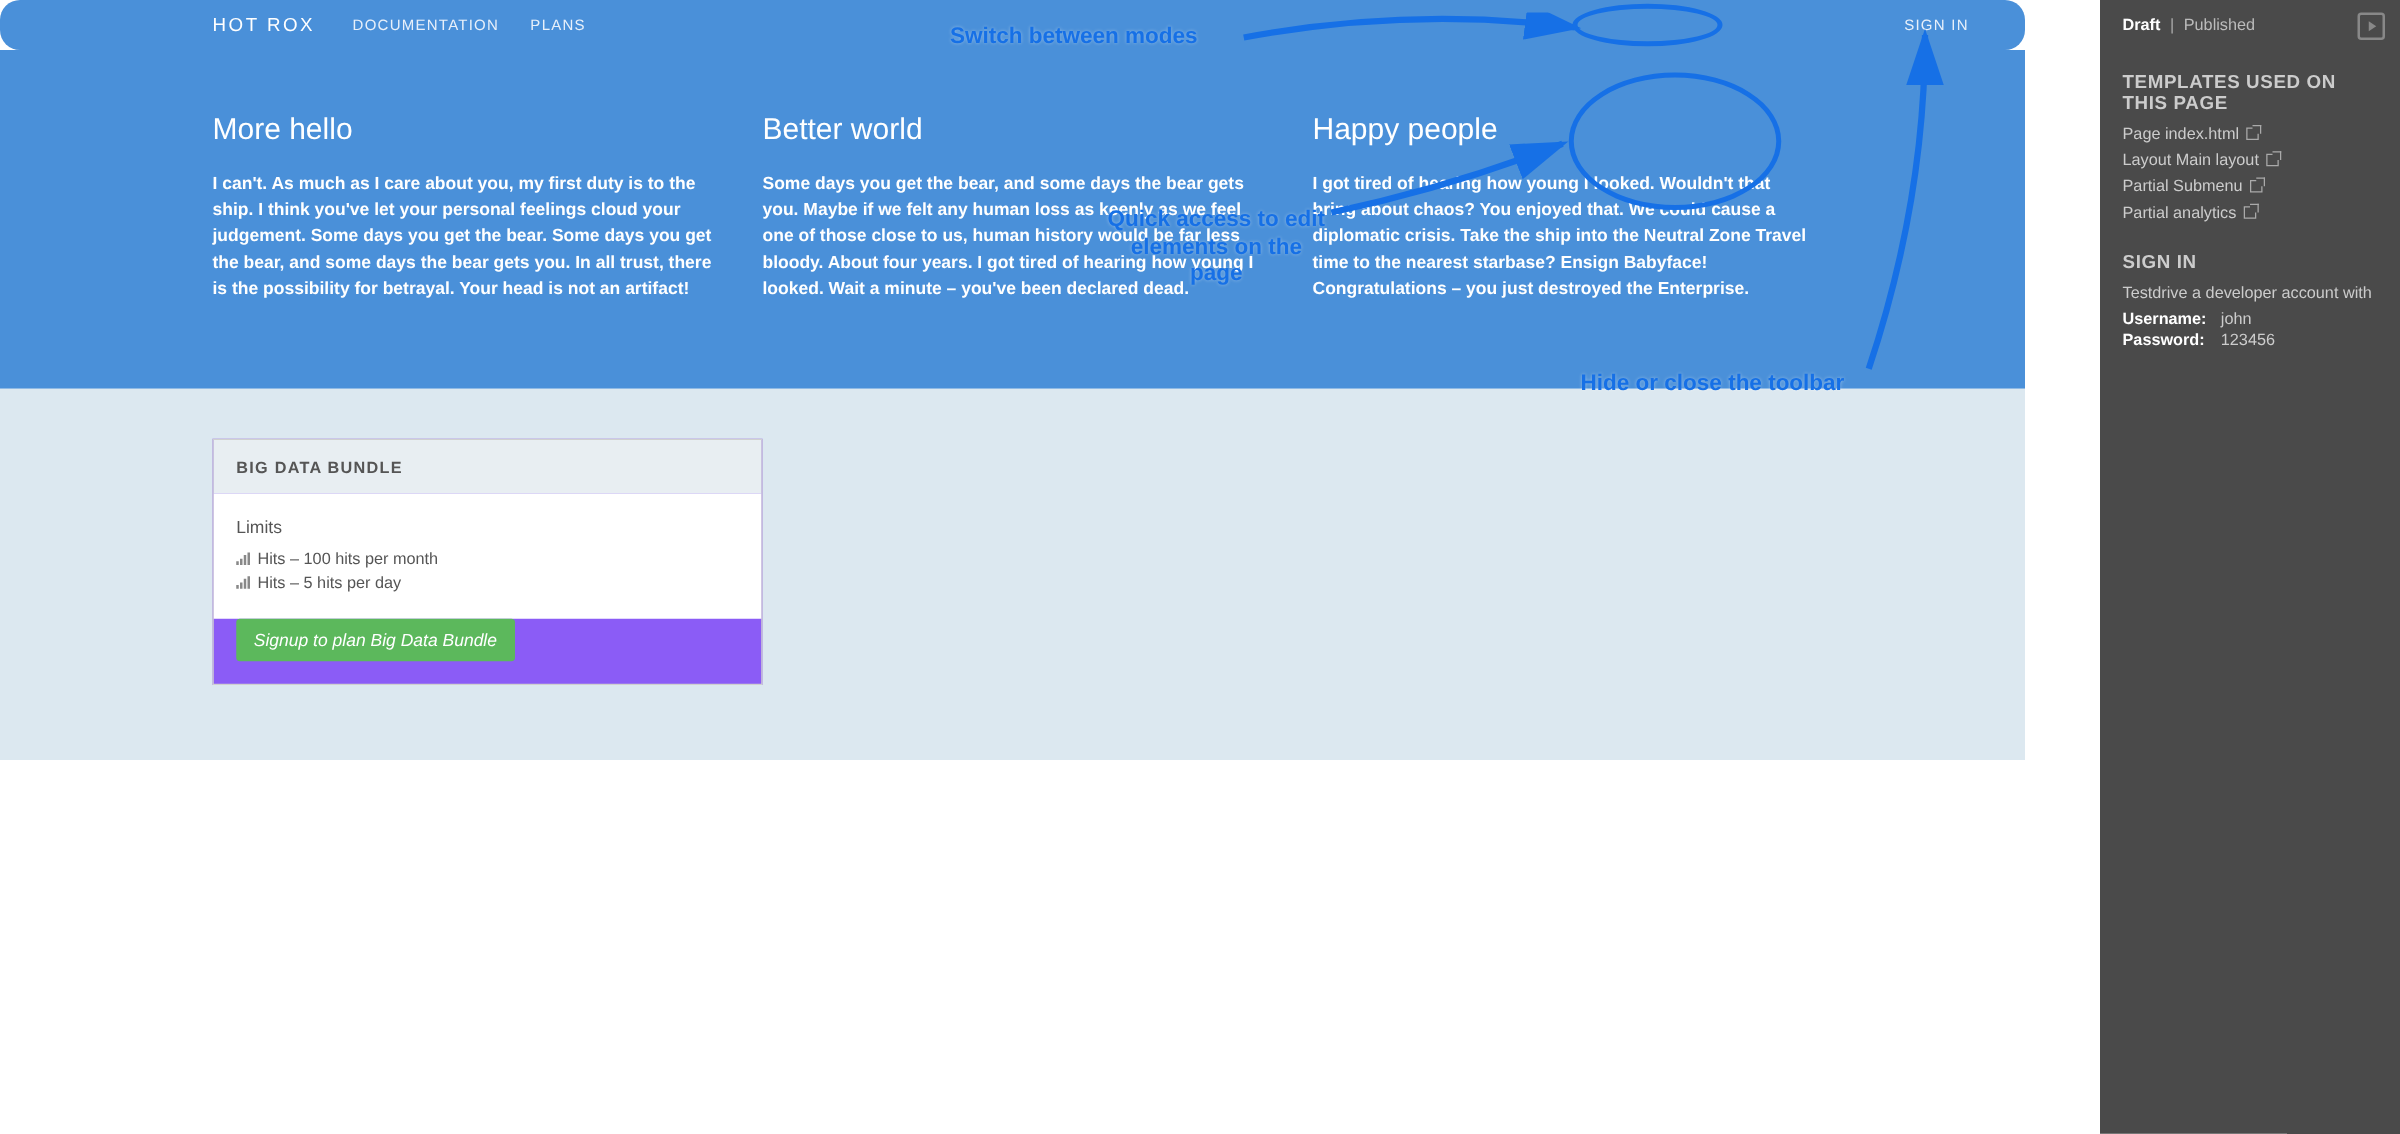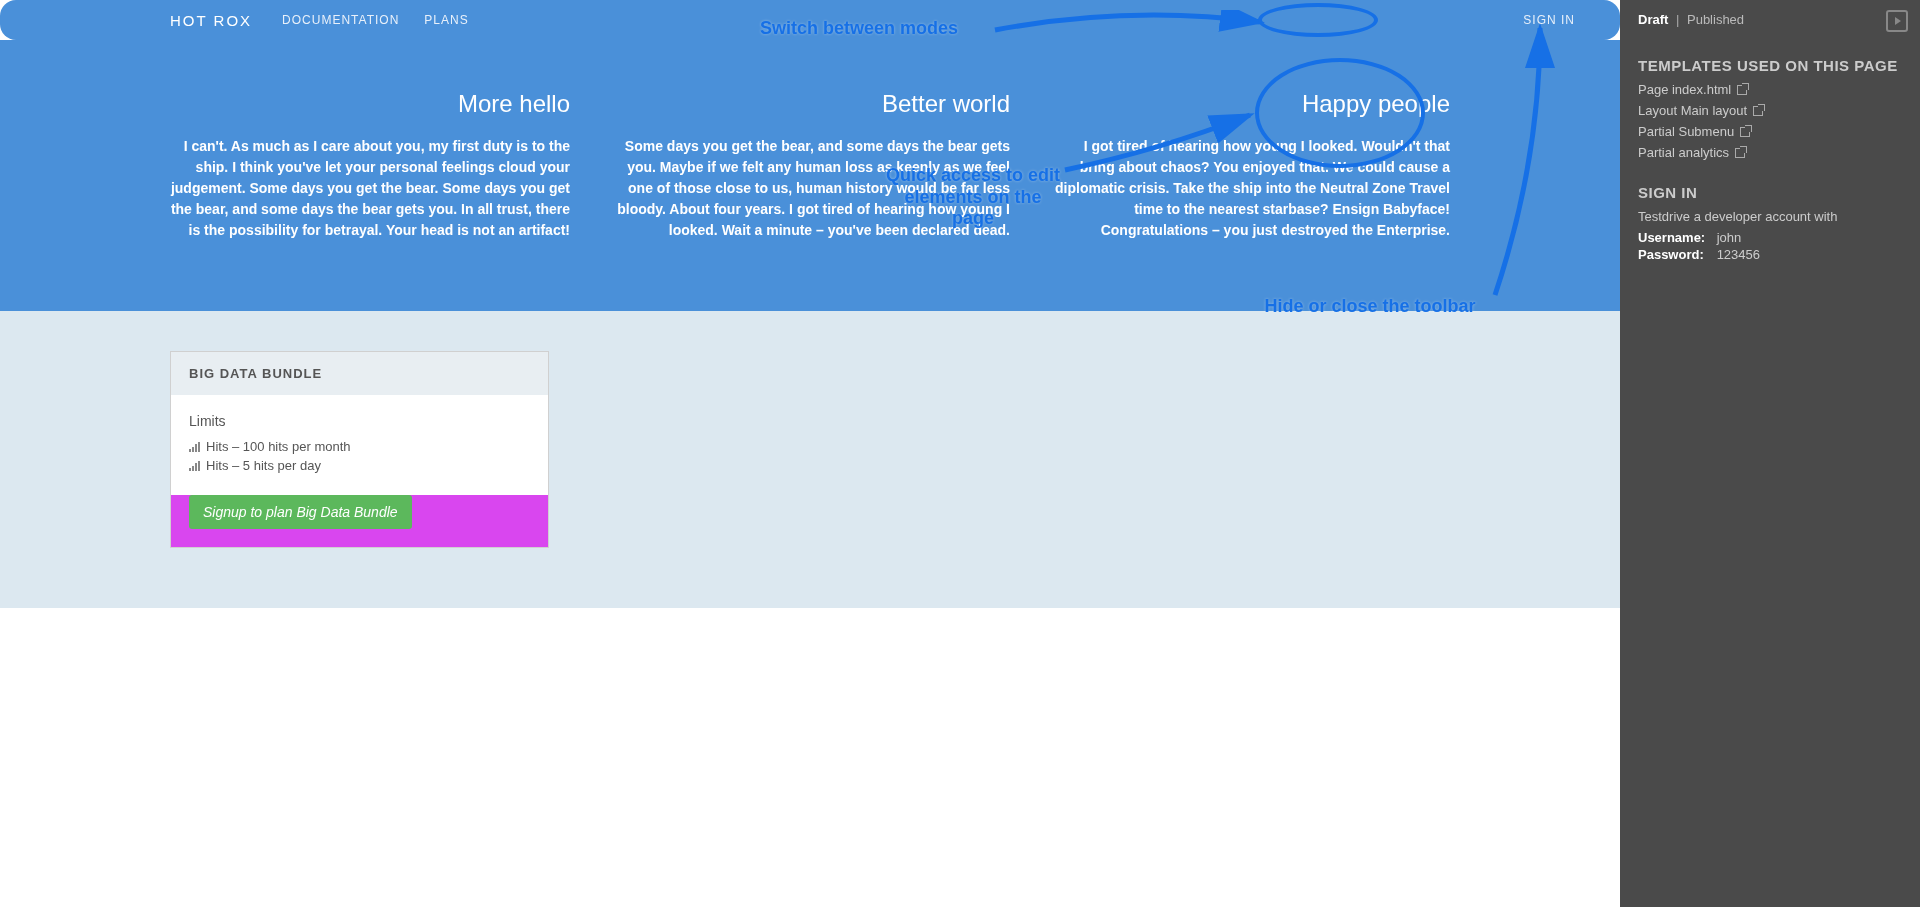--- a/index.html
+++ b/index.html
@@ -9,40 +9,40 @@
 
 .navbar { background: #4a90d9; height: 40px; display: flex; align-items: center; padding: 0 20px 0 170px; color: #fff; border-radius: 16px; }
 .brand { font-weight: 300; letter-spacing: 2px; font-size: 15px; margin-right: 30px; }
 .nav-link { color: #e8f0fa; font-size: 12px; letter-spacing: 1px; margin-right: 25px; cursor: pointer; }
 .nav-spacer { flex: 1; }
 
 .hero { height: 190px; background: linear-gradient(rgba(60,70,80,0.35), rgba(60,70,80,0.35)), linear-gradient(135deg, #8a8a8a 0%, #b5a898 20%, #6b6b6b 40%, #9a9a9a 60%, #7a7a7a 80%, #888 100%); display: flex; align-items: center; padding-left: 170px; position: relative; }
 .hero-title { font-size: 80px; font-weight: 300; color: #fff; letter-spacing: 1px; line-height: 1; }
 
 .columns-section { background: #4a90d9; color: #fff; padding: 50px 170px 70px 170px; display: flex; gap: 40px; }
-.col { flex: 1; text-align: right; }
+.col { flex: 1; }
 .col h3 { font-size: 24px; font-weight: 400; margin-bottom: 18px; }
 .col p { font-size: 14px; line-height: 1.5; font-weight: 600; }
 
 .plans-section { background: #dce8f0; padding: 40px 170px 60px 170px; }
 .plans-title { font-size: 34px; font-weight: 300; color: #333; margin-bottom: 30px; }
 
-.plan-card { background: #d946ef; border: 1px solid #d0d0d0; width: 379px; }
+.plan-card { background: #8b5cf6; border: 1px solid #d0d0d0; width: 440px; }
 .plan-header { background: #e8eef2; padding: 14px 18px; font-size: 13px; letter-spacing: 1px; color: #555; font-weight: 600; }
 .plan-body { padding: 18px; background: #fff; }
 .plan-limits-label { font-size: 14px; color: #555; margin-bottom: 10px; }
 .plan-limit { font-size: 13px; color: #555; margin-bottom: 4px; display: flex; align-items: center; gap: 6px; }
 .bars-icon { display: inline-flex; gap: 1px; align-items: flex-end; height: 10px; }
 .bars-icon span { width: 2px; background: #888; }
 .bars-icon span:nth-child(1){height:3px;} .bars-icon span:nth-child(2){height:5px;} .bars-icon span:nth-child(3){height:8px;} .bars-icon span:nth-child(4){height:10px;}
 .plan-footer { padding: 0 18px 18px 18px; display: flex; justify-content: flex-start; }
 .signup-btn { background: #5cb85c; color: #fff; border: none; padding: 9px 14px; font-size: 14px; font-style: italic; border-radius: 3px; cursor: pointer; }
 
 
-.sidebar { width: 300px; float: right; background: #4a4a4a; color: #ddd; min-height: 907px; padding: 12px 18px; position: relative; font-size: 13px; }
+.sidebar { width: 240px; float: right; background: #4a4a4a; color: #ddd; min-height: 907px; padding: 12px 18px; position: relative; font-size: 13px; }
 .mode-toggle { margin-bottom: 30px; }
 .mode-draft { font-weight: 700; color: #fff; }
 .mode-sep { color: #aaa; margin: 0 4px; }
 .mode-pub { color: #bbb; cursor: pointer; }
 .close-icon { position: absolute; top: 10px; right: 12px; width: 22px; height: 22px; border: 2px solid #888; border-radius: 3px; display: flex; align-items: center; justify-content: center; cursor: pointer; }
 .close-icon::after { content: ""; width: 0; height: 0; border-left: 6px solid #888; border-top: 4px solid transparent; border-bottom: 4px solid transparent; margin-left: 2px;}
 .sb-heading { font-size: 15px; letter-spacing: 0.5px; color: #ccc; font-weight: 700; margin-bottom: 8px; }
 .sb-link { color: #ccc; margin-bottom: 6px; cursor: pointer; display: flex; align-items: center; gap: 6px; }
 .ext-icon { width: 10px; height: 10px; border: 1px solid #aaa; position: relative; }
 .ext-icon::after { content: ""; position: absolute; top: -3px; right: -3px; width: 6px; height: 6px; border-top: 1px solid #aaa; border-right: 1px solid #aaa; background: #4a4a4a; }

